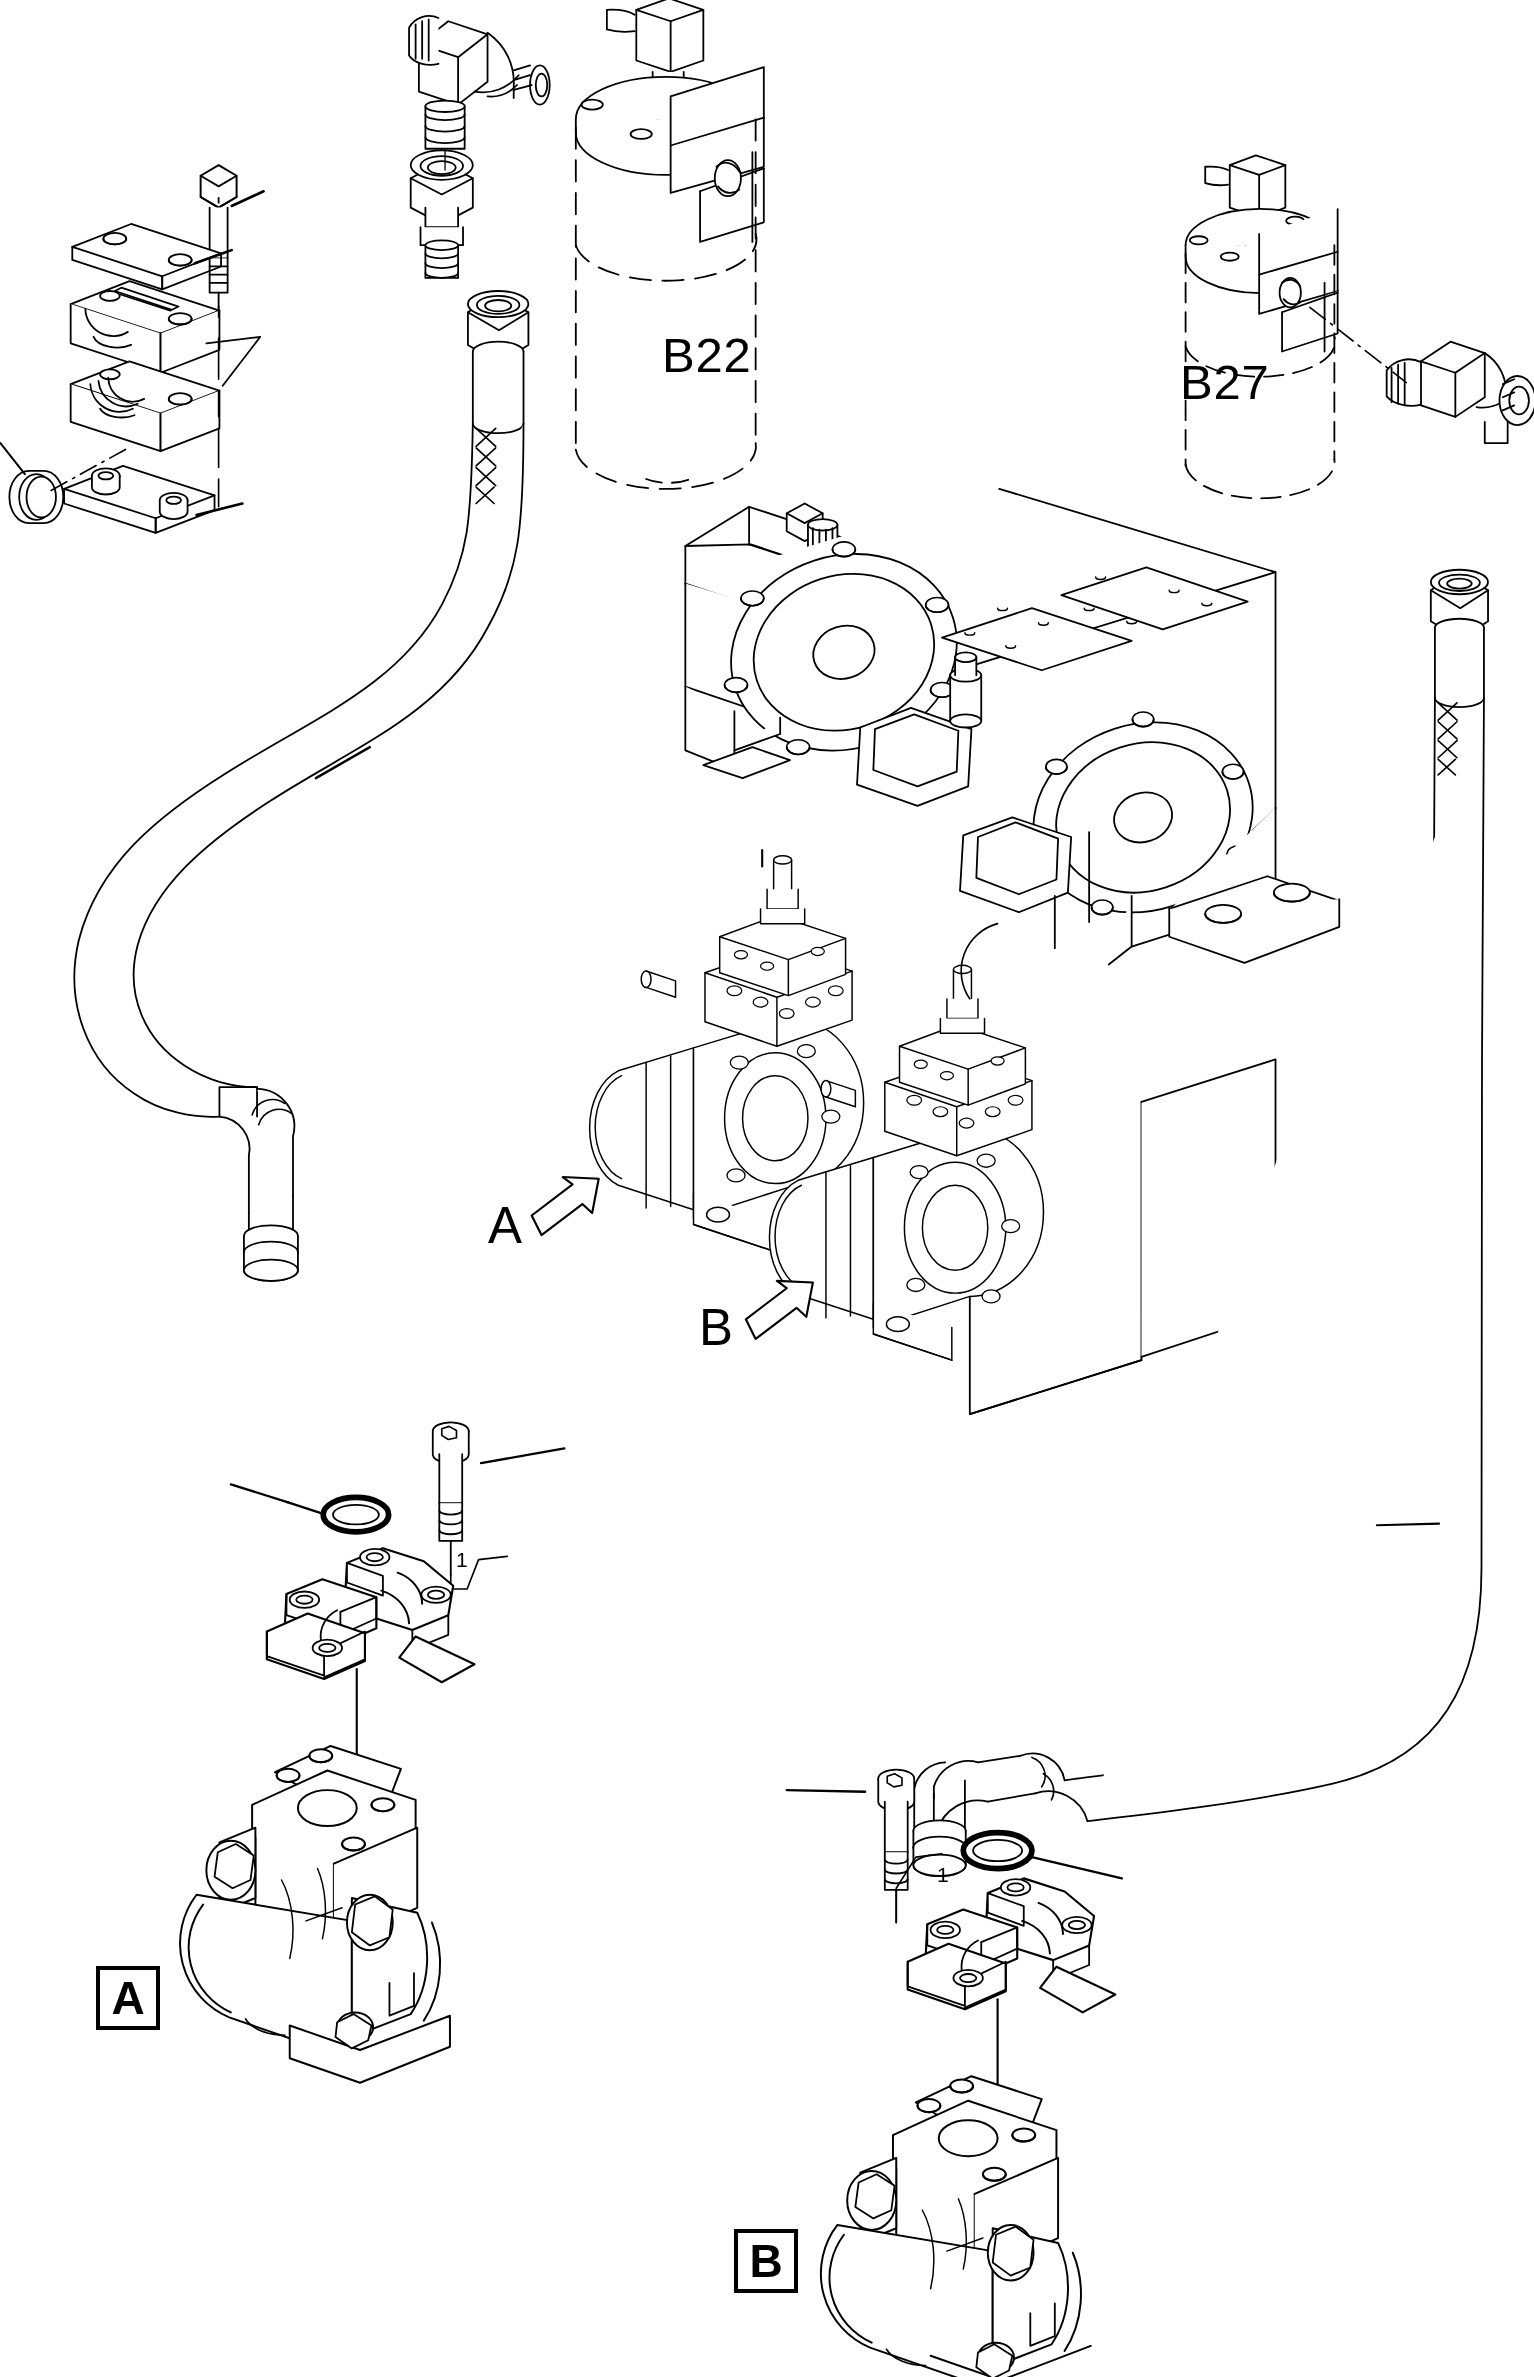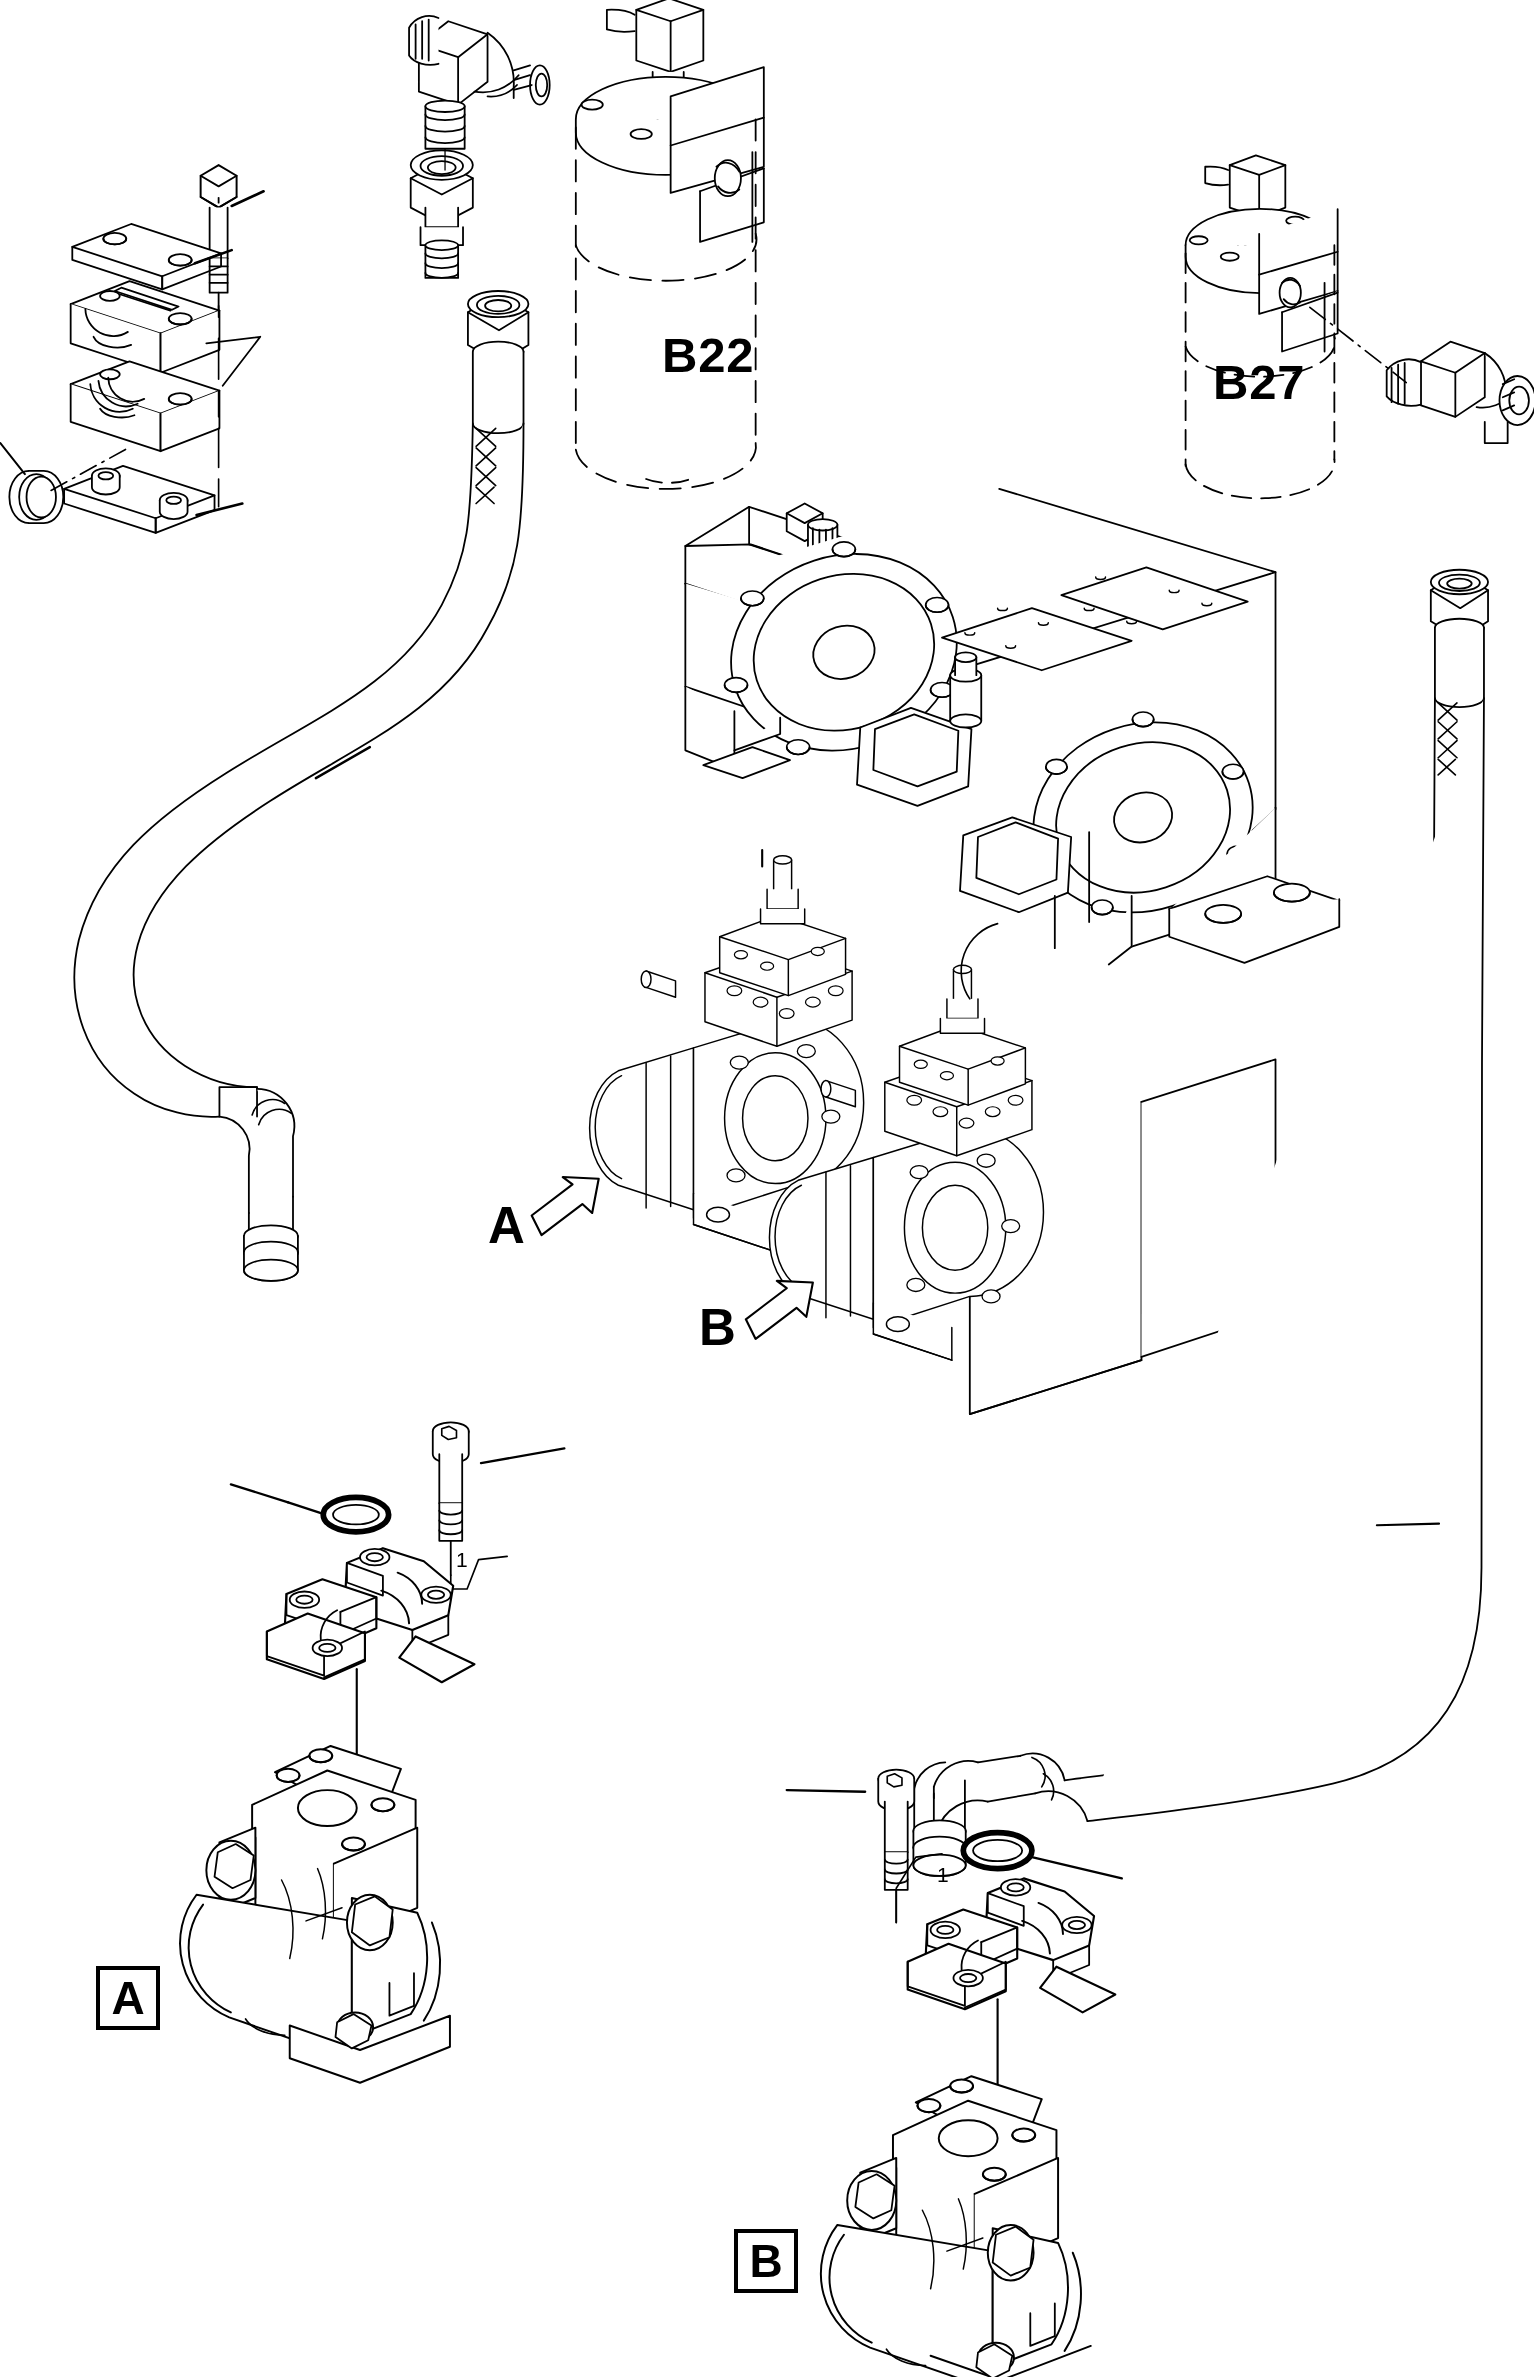--- a/index.html
+++ b/index.html
@@ -1,20 +1,20 @@
 <!DOCTYPE html>
 <html style="font-size:13px"><head>
 <meta charset="utf-8">
 <title>Hydraulic Pump Piping Diagram</title>
 <style>
   html,body{margin:0;padding:0;background:#ffffff;}
   body{font-family:"Liberation Sans", sans-serif;}
   #sheet{position:relative;width:1535px;height:2377px;background:#fff;overflow:hidden;}
   #sheet svg{position:absolute;left:0;top:0;width:1535px;height:2377px;}
-  .lbl{position:absolute;font-family:"Liberation Sans", sans-serif;font-weight:700;color:#000;
+  .lbl{position:absolute;font-family:"Liberation Sans", sans-serif;font-weight:400;color:#000;
        white-space:nowrap;line-height:1;}
   .lbl-big{font-size:49px;letter-spacing:0.8px;}
   .lbl-call{font-size:51px;}
   .boxlbl{position:absolute;border:4.1px solid #000;background:#fff;display:flex;
           align-items:center;justify-content:center;font-weight:700;font-size:46px;
           font-family:"Liberation Sans", sans-serif;color:#000;line-height:1;}
   .qty{position:absolute;font-size:21px;font-weight:400;font-family:"Liberation Sans", sans-serif;color:#000;}
 </style>
 </head>
 <body>
@@ -685,21 +685,21 @@
   <g stroke-width="2.6">
     <path d="M650,1487 L700,1449 L688,1440 L732,1442 L724,1484 L712,1473 L662,1511 z" fill="#fff"></path>
     <path d="M912,1614 L962,1576 L950,1567 L994,1569 L986,1611 L974,1600 L924,1638 z" fill="#fff"></path>
   </g>
 
   </g>
 </svg>
 
 <div class="lbl lbl-big" style="left:662px;top:331px;">B22</div>
 
-<div class="lbl lbl-big" style="left:1213px;top:358px;">B27</div>
+<div class="lbl lbl-big" style="left:1180px;top:358px;">B27</div>
 
 <div class="lbl lbl-call" style="left:488px;top:1200px;">A</div>
 
 <div class="lbl lbl-call" style="left:699px;top:1302px;">B</div>
 
 <div class="boxlbl" style="left:96px;top:1966px;width:56px;height:56px;">A</div>
 
 <div class="boxlbl" style="left:734px;top:2229px;width:56px;height:56px;">B</div>
 
 <div class="qty" style="left:456px;top:1548px;">1</div>

